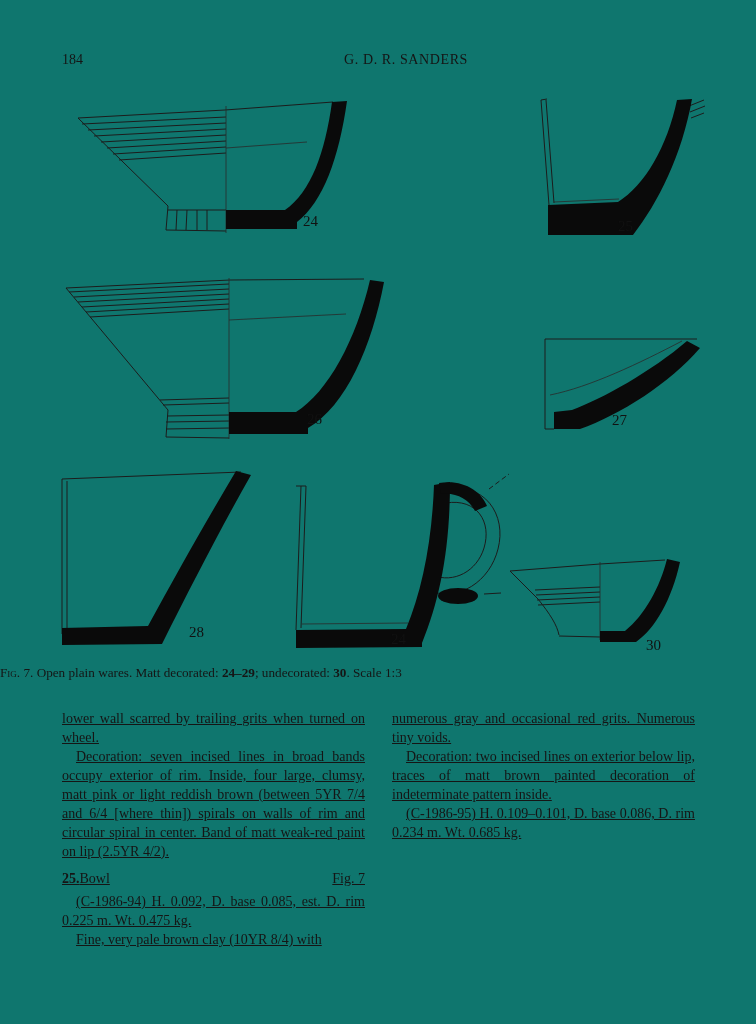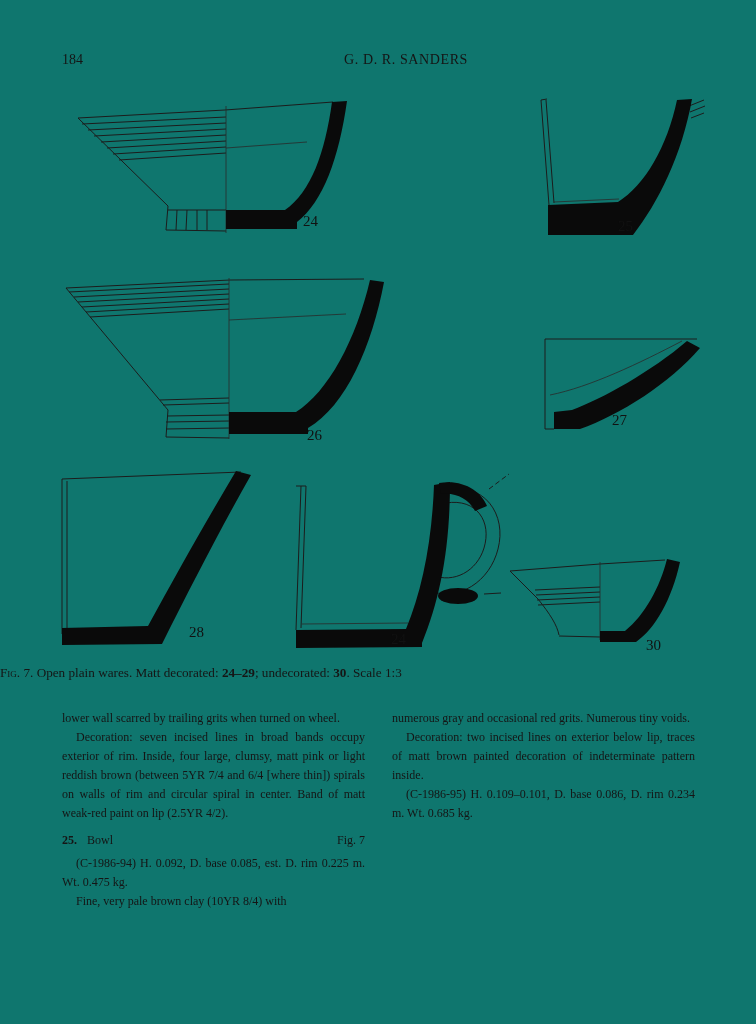--- a/index.html
+++ b/index.html
@@ -10,27 +10,27 @@
   .pagenum{position:absolute;left:62px;top:52px;font-size:14px;}
   .runhead{position:absolute;left:0;top:52px;width:756px;text-align:center;font-size:14px;letter-spacing:0.6px;padding-left:28px;}
   .drawing{position:absolute;}
   .drawing svg{display:block;width:100%;height:100%;}
   .vlabel{position:absolute;font-size:15px;color:#111;}
   .caption{position:absolute;top:665px;left:0;width:756px;font-size:13.2px;}
   .caption .sc{font-variant:small-caps;}
   .caption b{font-weight:bold;}
   .cols{
     position:absolute;top:709px;left:62px;width:633px;display:flex;gap:27px;
-    font-size:12px;line-height:19px;text-align:justify;
+    font-size:14px;line-height:19px;text-align:justify;text-decoration:underline;
   }
   .col{width:303px;}
   .col p{margin:0;}
   .col p.indent{text-indent:14px;}
   .entry{display:flex;justify-content:space-between;margin-top:8px;margin-bottom:4px;}
-  .entry .lead{display:flex;gap:10px;justify-content:center;}
+  .entry .lead{display:flex;justify-content:center;}
   .entry .num{font-weight:bold;}
   .outl{fill:none;stroke:#1c1c1c;stroke-width:1;}
   .thin{fill:none;stroke:#2a2a2a;stroke-width:0.8;}
   .sect{fill:#0a0a0a;stroke:none;}
 </style>
 </head>
 <body>
 
 <div class="page">
 
@@ -154,21 +154,21 @@
         <line x1="32" y1="47" x2="95" y2="44"></line>
         <line x1="33" y1="52" x2="95" y2="49"></line>
         <line x1="95" y1="9" x2="95" y2="87" class="thin"></line>
       </g>
       <path class="sect" d="M95,78 L120,78 C140,62 155,34 162,6 L175,9 C167,46 150,76 131,89 L95,89 Z"></path>
     </svg>
   </div>
 
   <div class="vlabel" style="left:303px;top:213px;">24</div>
   <div class="vlabel" style="left:618px;top:218px;">25</div>
-  <div class="vlabel" style="left:307px;top:427px;">26</div>
+  <div class="vlabel" style="left:307px;top:411px;">26</div>
   <div class="vlabel" style="left:612px;top:412px;">27</div>
   <div class="vlabel" style="left:189px;top:624px;">28</div>
   <div class="vlabel" style="left:391px;top:631px;">24</div>
   <div class="vlabel" style="left:646px;top:637px;">30</div>
 
   <div class="caption">
     <span class="sc">Fig. 7.</span><span> Open plain wares. Matt decorated: </span><b>24–29</b><span>; undecorated: </span><b>30</b><span>. Scale 1:3</span>
   </div>
 
   <div class="cols">

